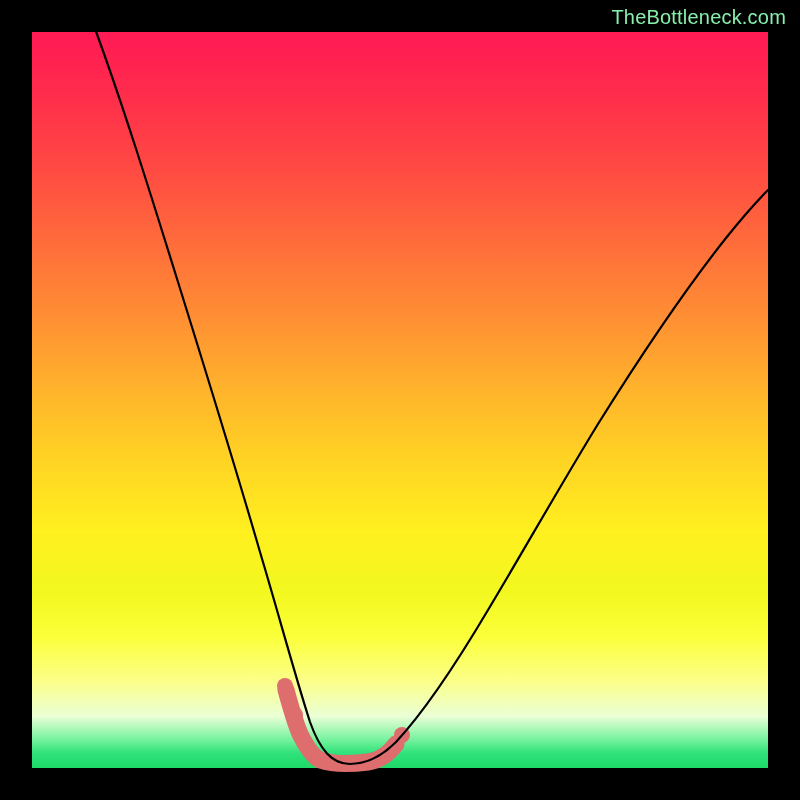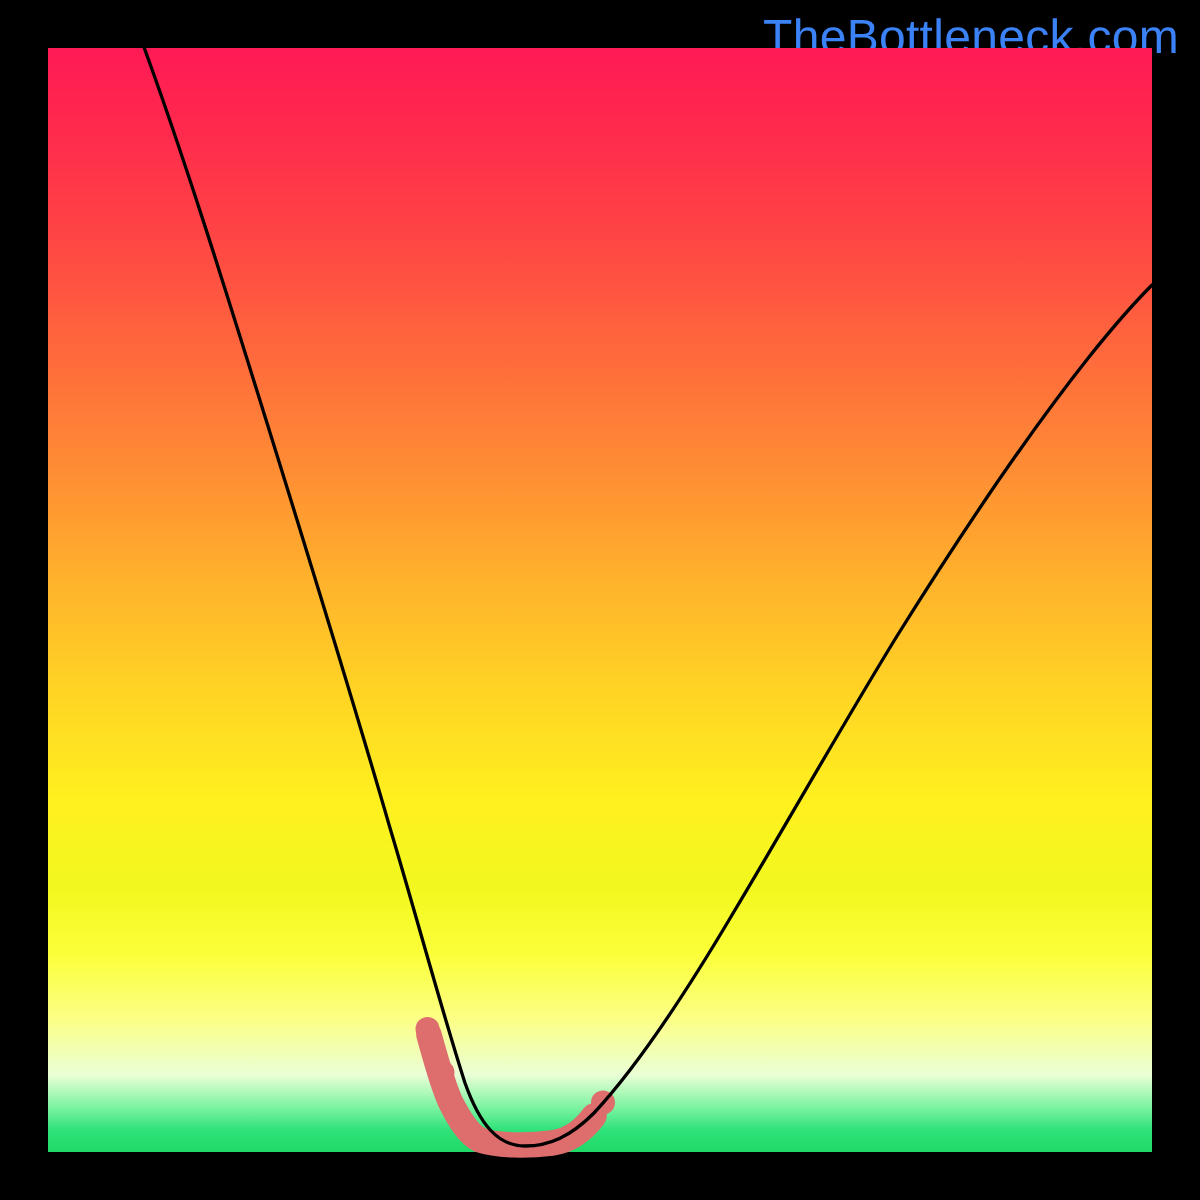--- a/index.html
+++ b/index.html
@@ -41,22 +41,22 @@
       #eaffd6 93%,
       #7bf3a0 96%,
       #2fe27a 98%,
       #1ed968 100%
     );
   }
   .attribution {
     position: absolute;
     top: 6px;
     right: 14px;
-    color: #3b82f6;
-    font-size: 32px;
+    color: #86efac;
+    font-size: 20px;
     letter-spacing: 0.2px;
     font-weight: 500;
   }
   svg.curves {
     position: absolute;
     top: 0;
     left: 0;
     width: 736px;
     height: 736px;
     overflow: visible;

